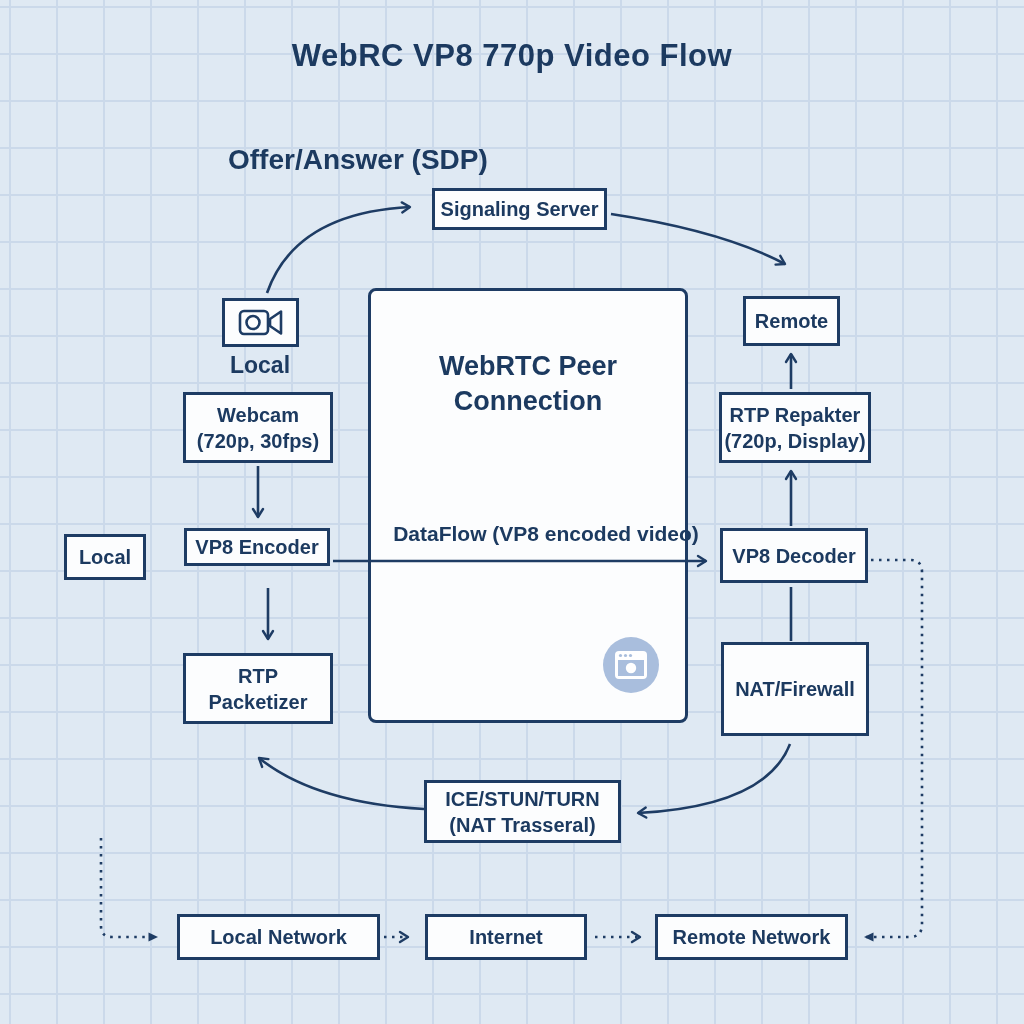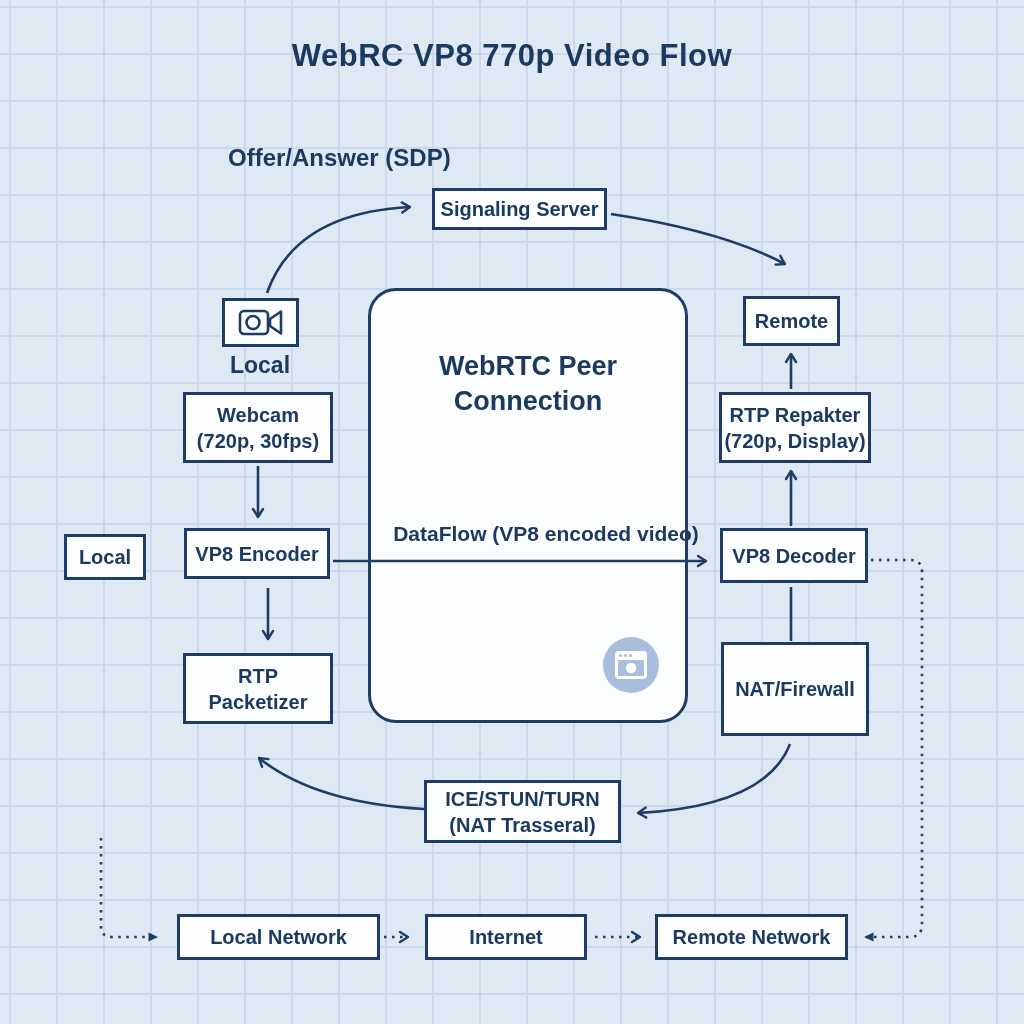--- a/index.html
+++ b/index.html
@@ -16,27 +16,27 @@
     font-family: "Liberation Sans", sans-serif;
     color: #1c3a60;
   }
   .title {
     position: absolute; top: 38px; left: 0; width: 100%;
     margin: 0; text-align: center;
     font-size: 31px; font-weight: 700; letter-spacing: 0.5px;
     color: #1c3a60; z-index: 3;
   }
   .annot { position: absolute; z-index: 3; font-weight: 600; }
-  .offer { left: 228px; top: 144px; font-size: 24px; }
+  .offer { left: 228px; top: 144px; font-size: 28px; }
   .local-cap { left: 200px; top: 352px; width: 120px; text-align: center; font-size: 23px; }
   .dataflow { left: 368px; top: 522px; width: 320px; text-align: center; font-size: 21px; padding-left: 18px; }
 
   .peer {
     position: absolute; left: 368px; top: 288px; width: 320px; height: 435px;
-    background: #fcfdfe; border: 3px solid #1e3c64; border-radius: 28px;
+    background: #fcfdfe; border: 3px solid #1e3c64; border-radius: 8px;
     box-sizing: border-box; z-index: 1;
   }
   .peer-title {
     position: absolute; top: 58px; left: 50%; transform: translateX(-50%);
     width: 240px; text-align: center;
     font-size: 27px; font-weight: 700; line-height: 1.3; color: #1c3a60;
   }
   .app-icon {
     position: absolute; left: 232px; top: 346px;
     width: 56px; height: 56px; border-radius: 50%;
@@ -134,21 +134,21 @@
 
   <div class="node" style="left:719px;top:392px;width:152px;height:71px">
     <span>RTP Repakter</span>
     <span>(720p, Display)</span>
   </div>
 
   <div class="node" style="left:64px;top:534px;width:82px;height:46px">
     <span>Local</span>
   </div>
 
-  <div class="node" style="left:184px;top:528px;width:146px;height:51px">
+  <div class="node" style="left:184px;top:528px;width:146px;height:38px">
     <span>VP8 Encoder</span>
   </div>
 
   <div class="node" style="left:720px;top:528px;width:148px;height:55px">
     <span>VP8 Decoder</span>
   </div>
 
   <div class="node" style="left:183px;top:653px;width:150px;height:71px">
     <span>RTP</span>
     <span>Packetizer</span>

